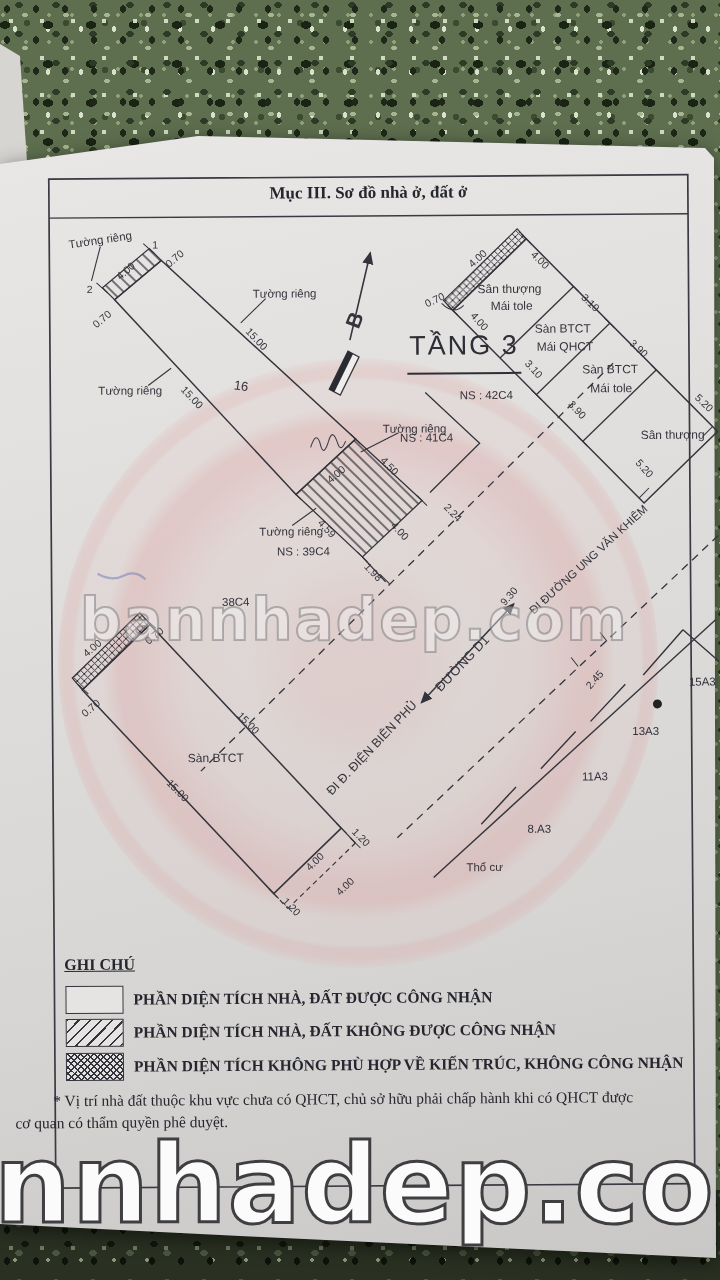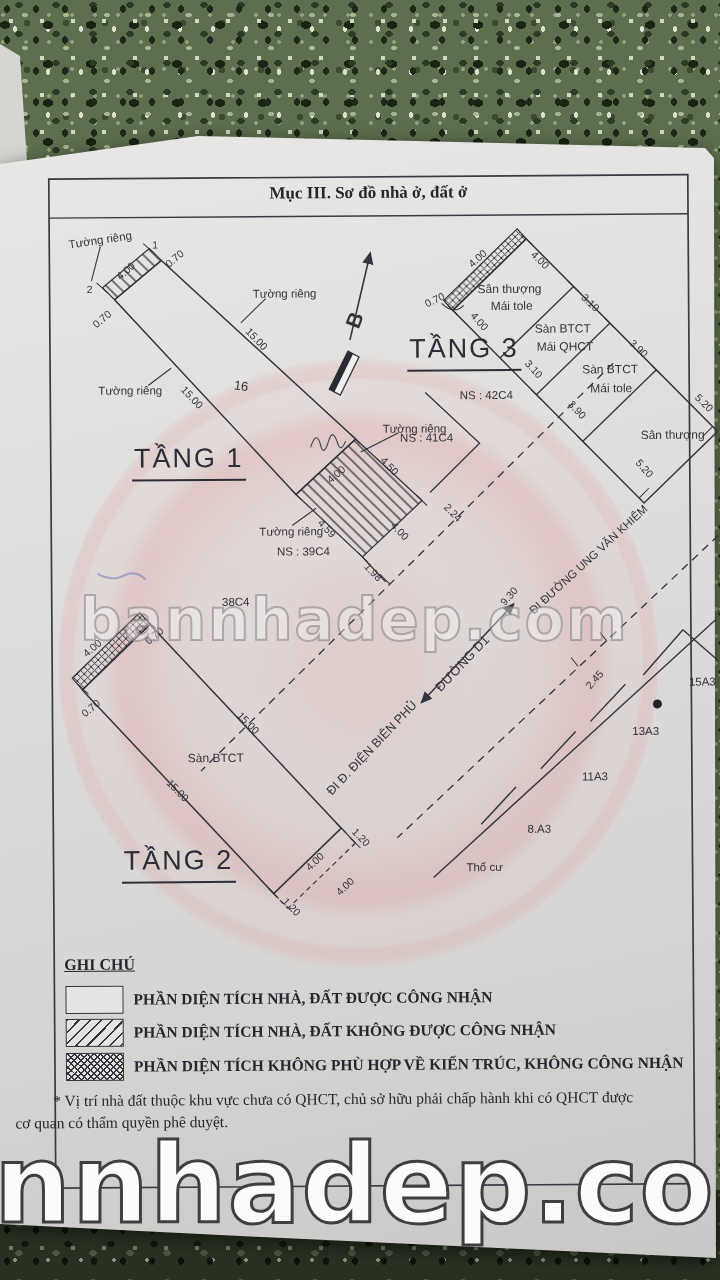--- a/index.html
+++ b/index.html
@@ -30,21 +30,21 @@
   .paper{position:absolute;inset:0;
     background:linear-gradient(168deg,#eceae8 0%,#e2e0de 35%,#d8d6d4 70%,#c9c7c6 100%);
     clip-path:polygon(0px 164px,198px 136px,705px 148px,714px 158px,716px 1258px,240px 1236px,0px 1224px);}
   .emblem{position:absolute;left:58px;top:358px;width:600px;height:610px;border-radius:50%;background:
     radial-gradient(circle at 50% 50%, rgba(222,150,150,.20) 0 12%, rgba(226,168,168,.10) 26%, rgba(226,168,168,.14) 40%, rgba(220,148,148,.30) 53% 56%, rgba(226,168,168,.10) 60% 66%, rgba(220,148,148,.22) 67% 69%, transparent 72%);}
   
   .lbl{position:absolute;white-space:nowrap;color:#34343c;}
   .dim{font-size:10.5px;}
   .nm{font-size:11.5px;}
   .cell{font-size:12px;}
-  .floorname{font-size:27px;letter-spacing:2px;color:#2e2e36;border-bottom:2.5px solid #2e2e36;padding:0 2px 5px;}
+  .floorname{font-size:27px;letter-spacing:2px;color:#2e2e36;border-bottom:2.5px solid #2e2e36;padding:0 2px 11px;}
   .compass-b{font-size:21px;font-weight:bold;}
   
   .serif{font-family:"Liberation Serif",serif;color:#26262e;}
   .legend-head{position:absolute;left:62px;top:954px;font-size:16px;font-weight:bold;text-decoration:underline;}
   .legend-row{position:absolute;display:flex;align-items:center;}
   .swatch{width:56px;height:26px;border:1.6px solid #34343c;background:#e6e4e2;flex:0 0 auto;}
   .swatch.diag{background-image:repeating-linear-gradient(135deg,#34343c 0 1.6px,transparent 1.6px 8px);}
   .swatch.cross{background-image:repeating-linear-gradient(45deg,#34343c 0 1.4px,transparent 1.4px 4.6px),
                                   repeating-linear-gradient(135deg,#34343c 0 1.4px,transparent 1.4px 4.6px);}
   .legend-label{margin-left:10px;font-size:15.5px;font-weight:600;}
@@ -152,21 +152,20 @@
       <path d="M643,677 L683,632 M683,632 L719,664 M590,723 L625,686 M540,770 L575,733 M480,825 L515,788"></path>
       <circle cx="657" cy="706" r="4.5" fill="#222" stroke="none"></circle>
     </g>
     <path d="M98,572 q14,8 26,2 q12,-6 22,4" stroke="#5b6fb5" opacity="0.45" fill="none" stroke-width="2.2"></path>
   </svg>
 
   <div class="labels">
 
     <div class="serif" style="position:absolute;left:52px;top:183px;width:639px;text-align:center;font-size:17px;font-weight:bold;">Mục III. Sơ đồ nhà ở, đất ở</div>
 
-    <span class="lbl floorname" style="left:190px;top:461px;transform:translate(-50%,-50%)">TẦNG 1</span>
     <span class="lbl nm" style="left:103px;top:238px;transform:translate(-50%,-50%) rotate(-8deg)">Tường riêng</span>
     <span class="lbl nm" style="left:287px;top:293px;transform:translate(-50%,-50%)">Tường riêng</span>
     <span class="lbl nm" style="left:132px;top:389px;transform:translate(-50%,-50%)">Tường riêng</span>
     <span class="lbl nm" style="left:416px;top:429px;transform:translate(-50%,-50%)">Tường riêng</span>
     <span class="lbl nm" style="left:292px;top:531px;transform:translate(-50%,-50%)">Tường riêng</span>
     <span class="lbl nm" style="left:243px;top:385px;transform:translate(-50%,-50%) rotate(8deg);font-size:13px;">16</span>
     <span class="lbl dim" style="left:158px;top:243px;transform:translate(-50%,-50%)">1</span>
     <span class="lbl dim" style="left:92px;top:287px;transform:translate(-50%,-50%)">2</span>
     <span class="lbl dim" style="left:128px;top:269px;transform:translate(-50%,-50%) rotate(-40deg)">4.00</span>
     <span class="lbl dim" style="left:177px;top:257px;transform:translate(-50%,-50%) rotate(-40deg)">0.70</span>
@@ -178,21 +177,20 @@
     <span class="lbl dim" style="left:328px;top:528px;transform:translate(-50%,-50%) rotate(47deg)">4.59</span>
     <span class="lbl dim" style="left:401px;top:531px;transform:translate(-50%,-50%) rotate(47deg)">4.00</span>
     <span class="lbl dim" style="left:454px;top:513px;transform:translate(-50%,-50%) rotate(47deg)">2.24</span>
     <span class="lbl dim" style="left:374px;top:572px;transform:translate(-50%,-50%) rotate(47deg)">1.98</span>
 
     <span class="lbl nm" style="left:304px;top:551px;transform:translate(-50%,-50%)">NS : 39C4</span>
     <span class="lbl nm" style="left:428px;top:438px;transform:translate(-50%,-50%)">NS : 41C4</span>
     <span class="lbl nm" style="left:488px;top:396px;transform:translate(-50%,-50%)">NS : 42C4</span>
     <span class="lbl nm" style="left:236px;top:601px;transform:translate(-50%,-50%)">38C4</span>
 
-    <span class="lbl floorname" style="left:177px;top:863px;transform:translate(-50%,-50%)">TẦNG 2</span>
     <span class="lbl nm" style="left:215px;top:757px;transform:translate(-50%,-50%);font-size:12px;">Sàn BTCT</span>
     <span class="lbl dim" style="left:92px;top:646px;transform:translate(-50%,-50%) rotate(-40deg)">4.00</span>
     <span class="lbl dim" style="left:154px;top:634px;transform:translate(-50%,-50%) rotate(-40deg)">0.70</span>
     <span class="lbl dim" style="left:90px;top:706px;transform:translate(-50%,-50%) rotate(-40deg)">0.70</span>
     <span class="lbl dim" style="left:248px;top:722px;transform:translate(-50%,-50%) rotate(46deg)">15.00</span>
     <span class="lbl dim" style="left:177px;top:789px;transform:translate(-50%,-50%) rotate(46deg)">15.00</span>
     <span class="lbl dim" style="left:313px;top:861px;transform:translate(-50%,-50%) rotate(-44deg)">4.00</span>
     <span class="lbl dim" style="left:360px;top:837px;transform:translate(-50%,-50%) rotate(46deg)">1.20</span>
     <span class="lbl dim" style="left:343px;top:886px;transform:translate(-50%,-50%) rotate(-44deg)">4.00</span>
     <span class="lbl dim" style="left:290px;top:906px;transform:translate(-50%,-50%) rotate(46deg)">1.20</span>

